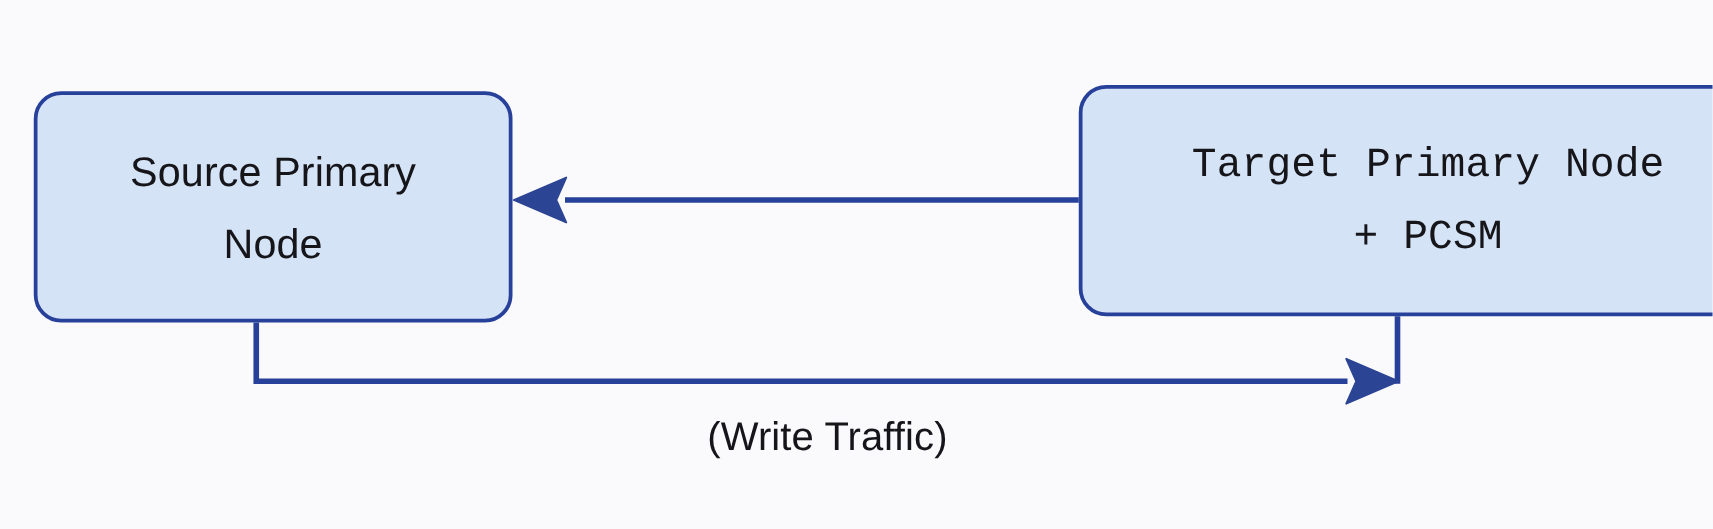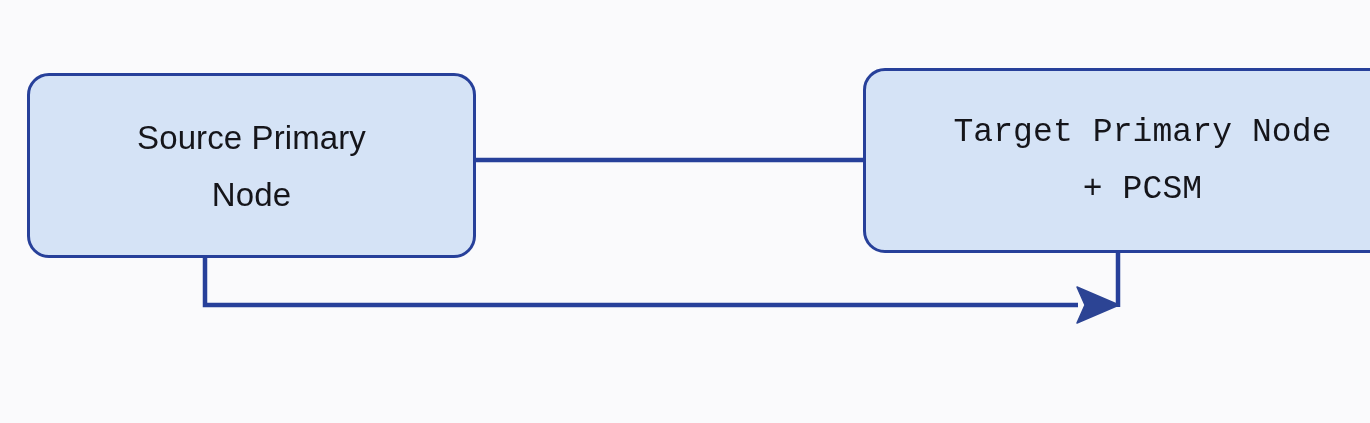--- a/index.html
+++ b/index.html
@@ -39,21 +39,21 @@
   .node-label {
     color: #15151a;
     font-size: 33px;
     line-height: 57px;
     letter-spacing: 0.1px;
     white-space: pre-line;
   }
   #node-source {
     left: 27px;
     top: 73px;
-    width: 449px;
+    width: 383px;
     height: 185px;
   }
   #node-target {
     left: 863px;
     top: 68px;
     width: 559px;
     height: 185px;
     font-family: Liberation Mono, monospace;
   }
   .edge-label {
@@ -99,14 +99,15 @@
     <span class="node-label">Source Primary
 Node</span>
   </div>
 
   <div class="node-box" id="node-target">
     <span class="node-label">Target Primary Node
 + PCSM</span>
   </div>
 
 
+  <div class="edge-label" id="label-write">(Write Traffic)</div>
 
 </div>
 
 </body></html>

